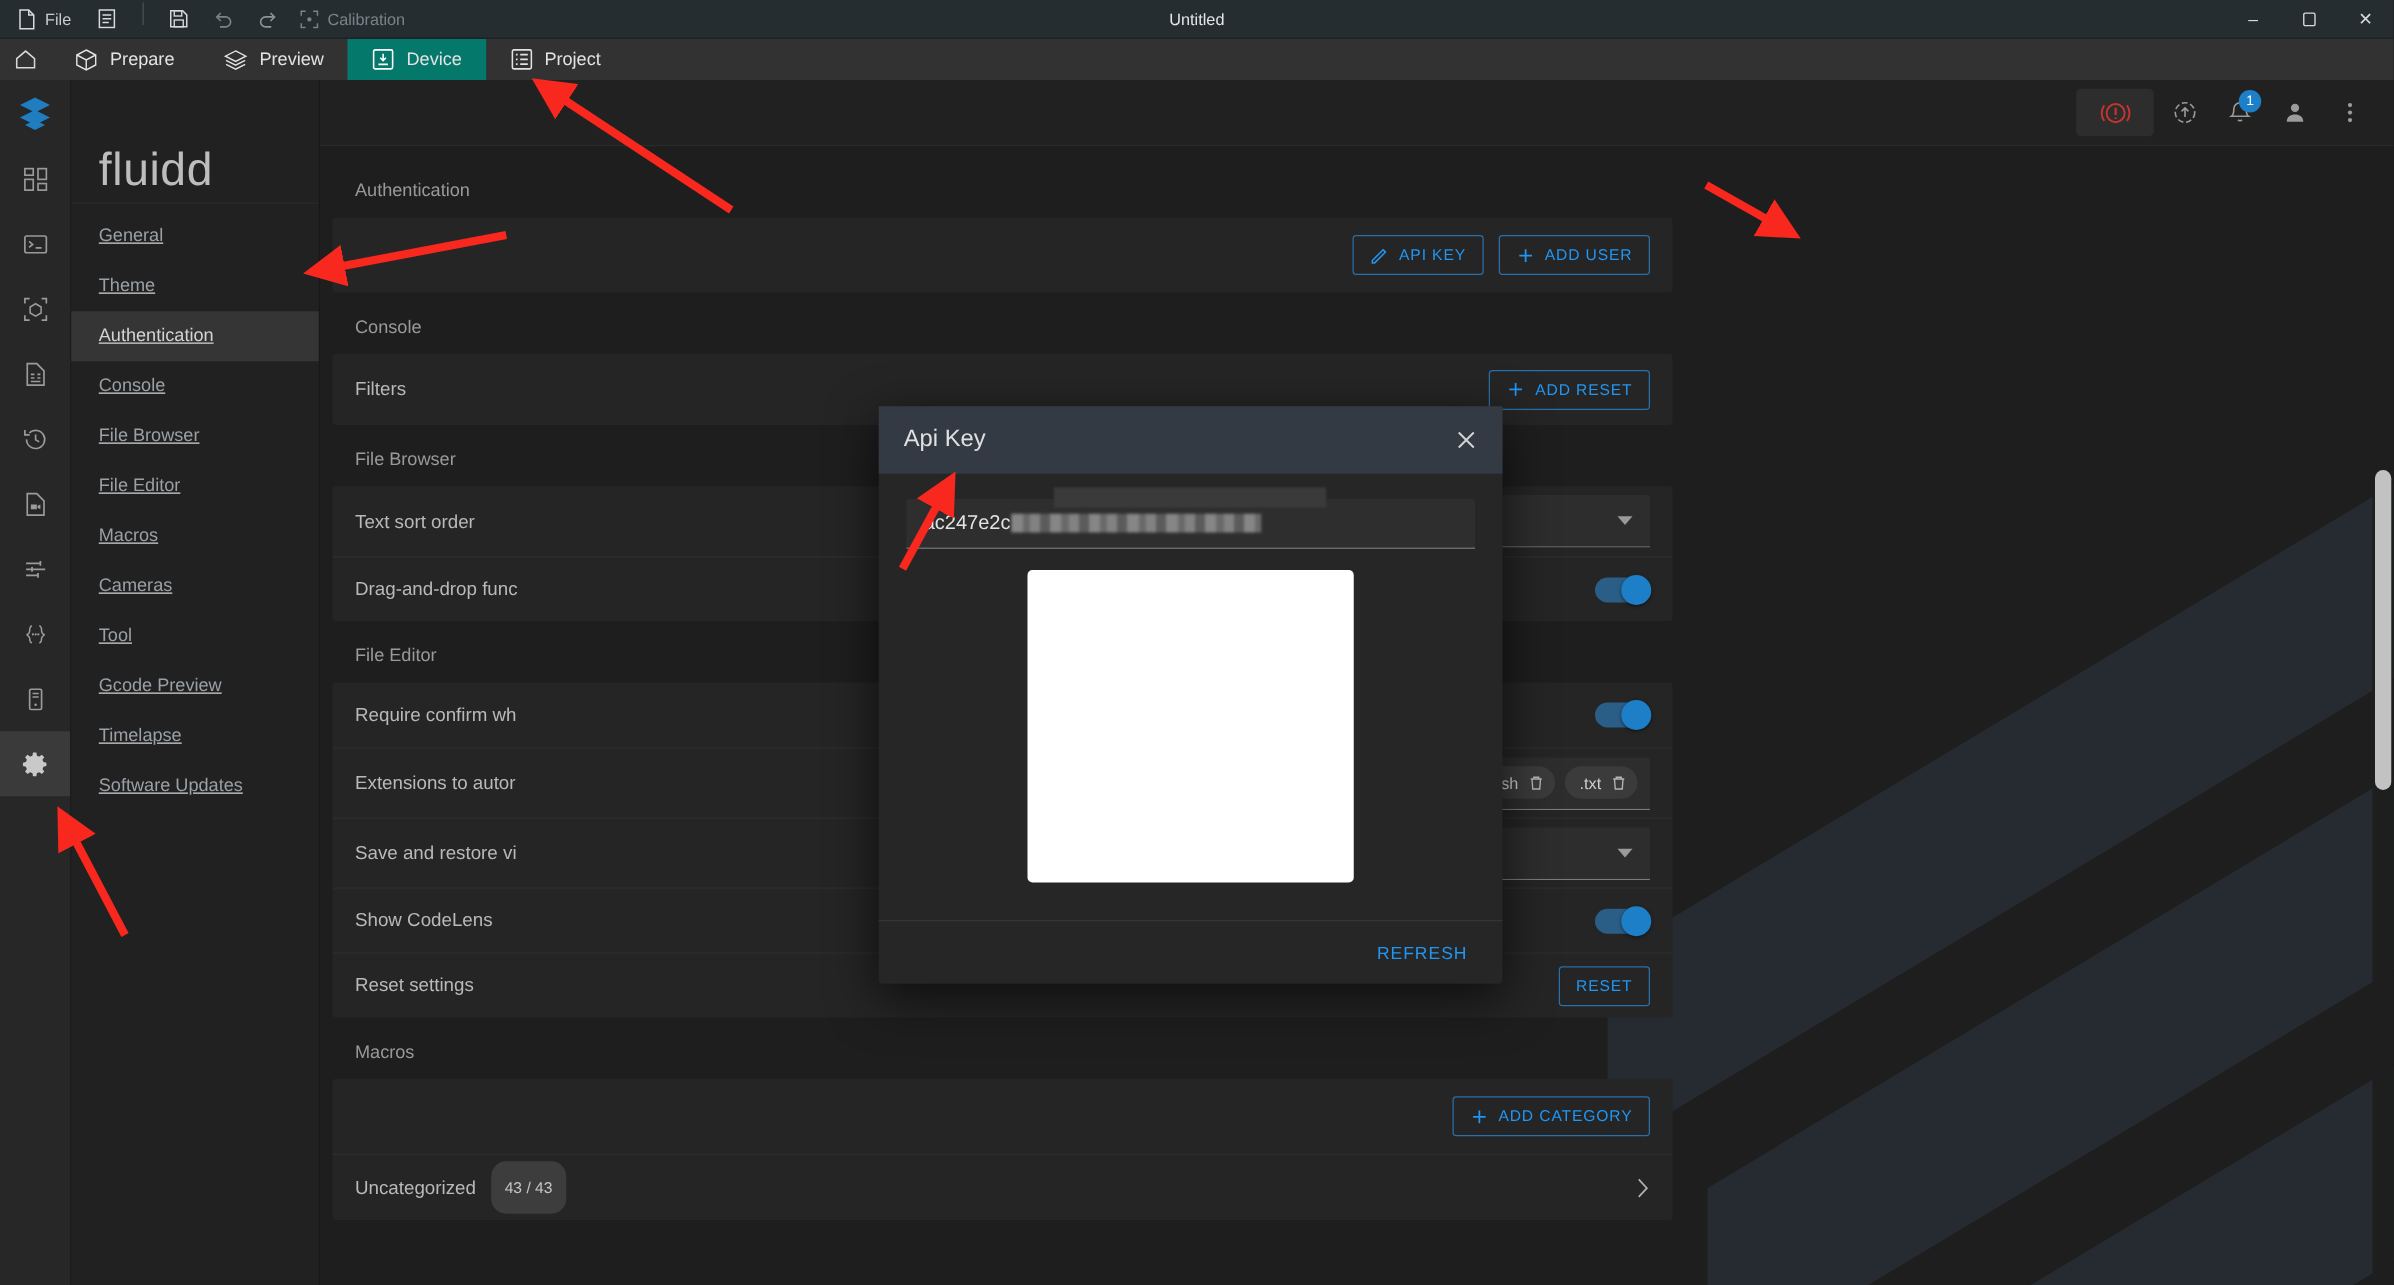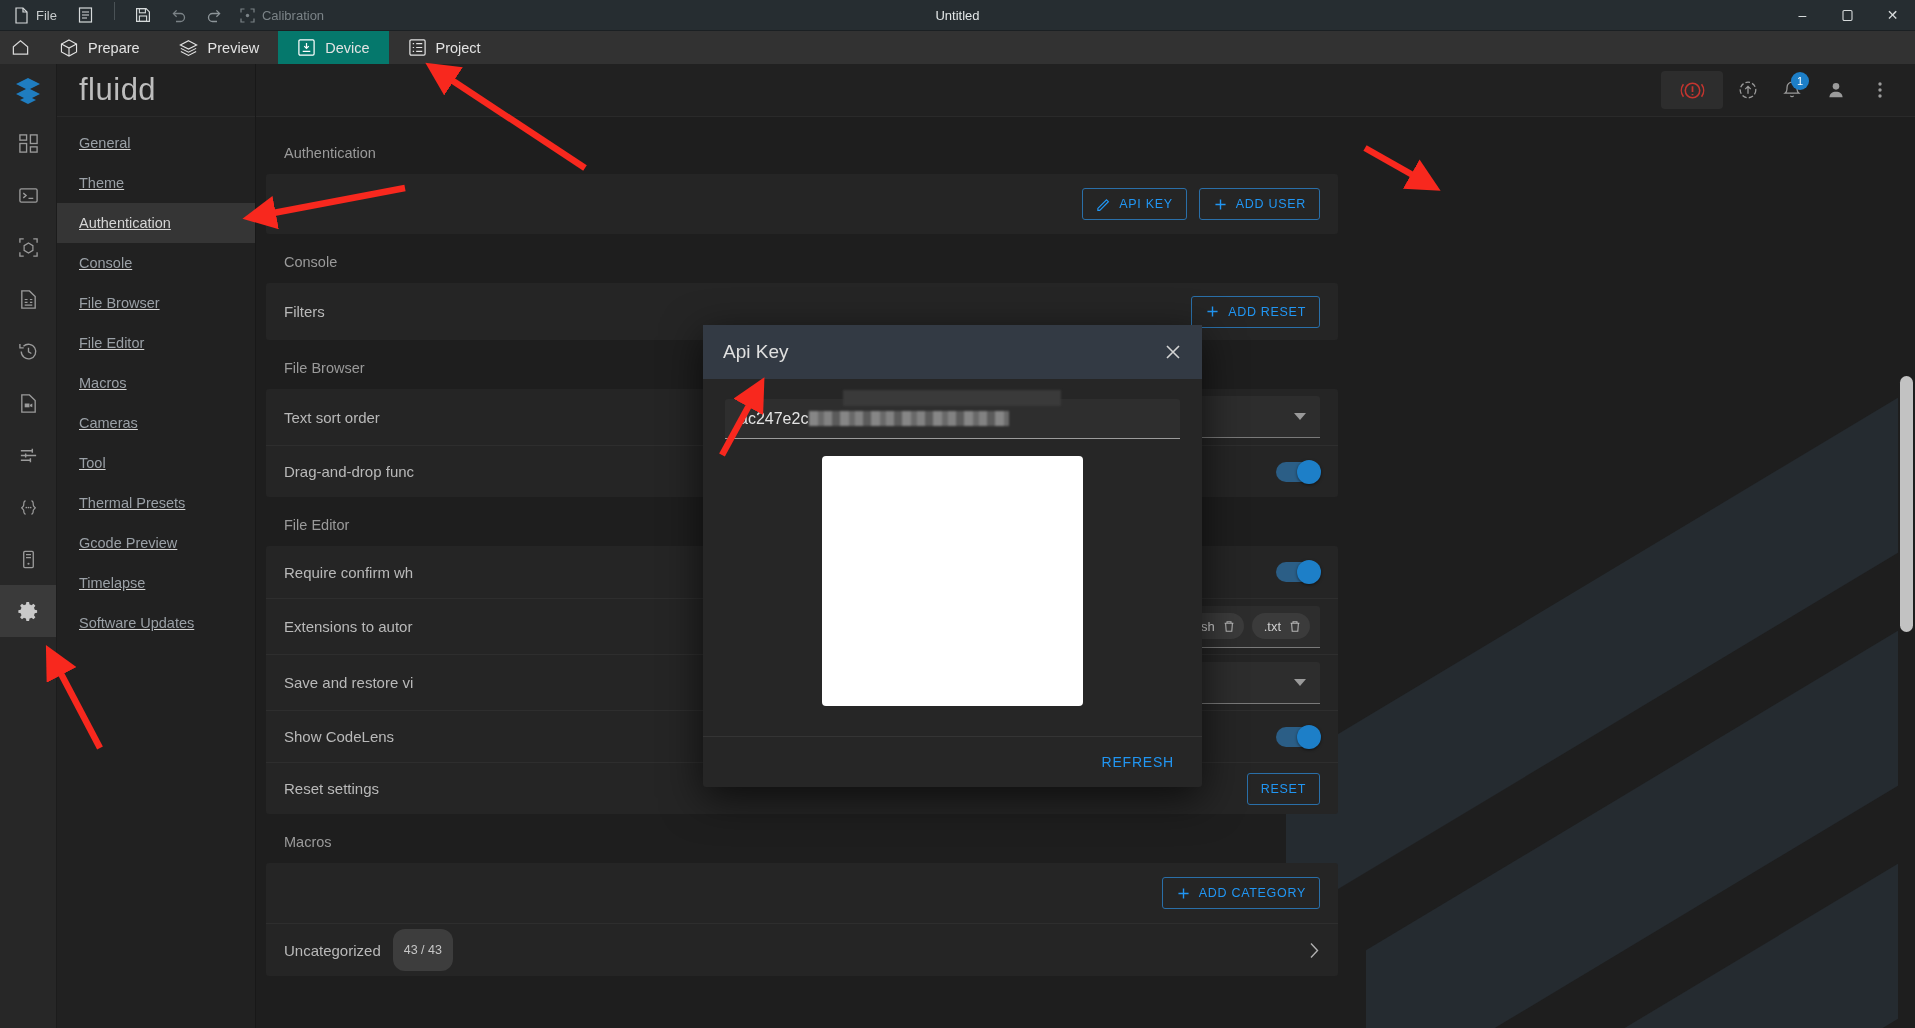--- a/index.html
+++ b/index.html
@@ -87,23 +87,24 @@
   .navcol {
     width: 199px; flex: 0 0 199px;
     background: #212121;
     display: flex; flex-direction: column;
     border-right: 1px solid #181818;
   }
   .nav-brand {
     height: 53px;
     display: flex; align-items: center;
     padding-left: 22px;
-    font-size: 31px; color: #bdbdbd; font-weight: 300;
+    font-size: 37px; color: #bdbdbd; font-weight: 300;
     letter-spacing: .5px;
     border-bottom: 1px solid #2a2a2a;
+    margin-top: 46px;
   }
   .nav-list { padding-top: 6px; text-decoration: underline; }
   .nav-item {
     height: 40px;
     display: flex; align-items: center;
     padding-left: 22px;
     font-size: 14.5px;
     color: #9aa0a6;
   }
   .nav-item.active { background: #353535; color: #d4d4d4; }
@@ -500,21 +501,20 @@
     <div class="nav-list">
       <div class="nav-item">General</div>
       <div class="nav-item">Theme</div>
       <div class="nav-item active">Authentication</div>
       <div class="nav-item">Console</div>
       <div class="nav-item">File Browser</div>
       <div class="nav-item">File Editor</div>
       <div class="nav-item">Macros</div>
       <div class="nav-item">Cameras</div>
       <div class="nav-item">Tool</div>
-      <div class="nav-item">Thermal Presets</div>
       <div class="nav-item">Gcode Preview</div>
       <div class="nav-item">Timelapse</div>
       <div class="nav-item">Software Updates</div>
     </div>
   </div>
 
   <div class="main">
 
     <div class="watermark">
       <div class="wm-chev" style="left:1030px; top:455px;"></div>

